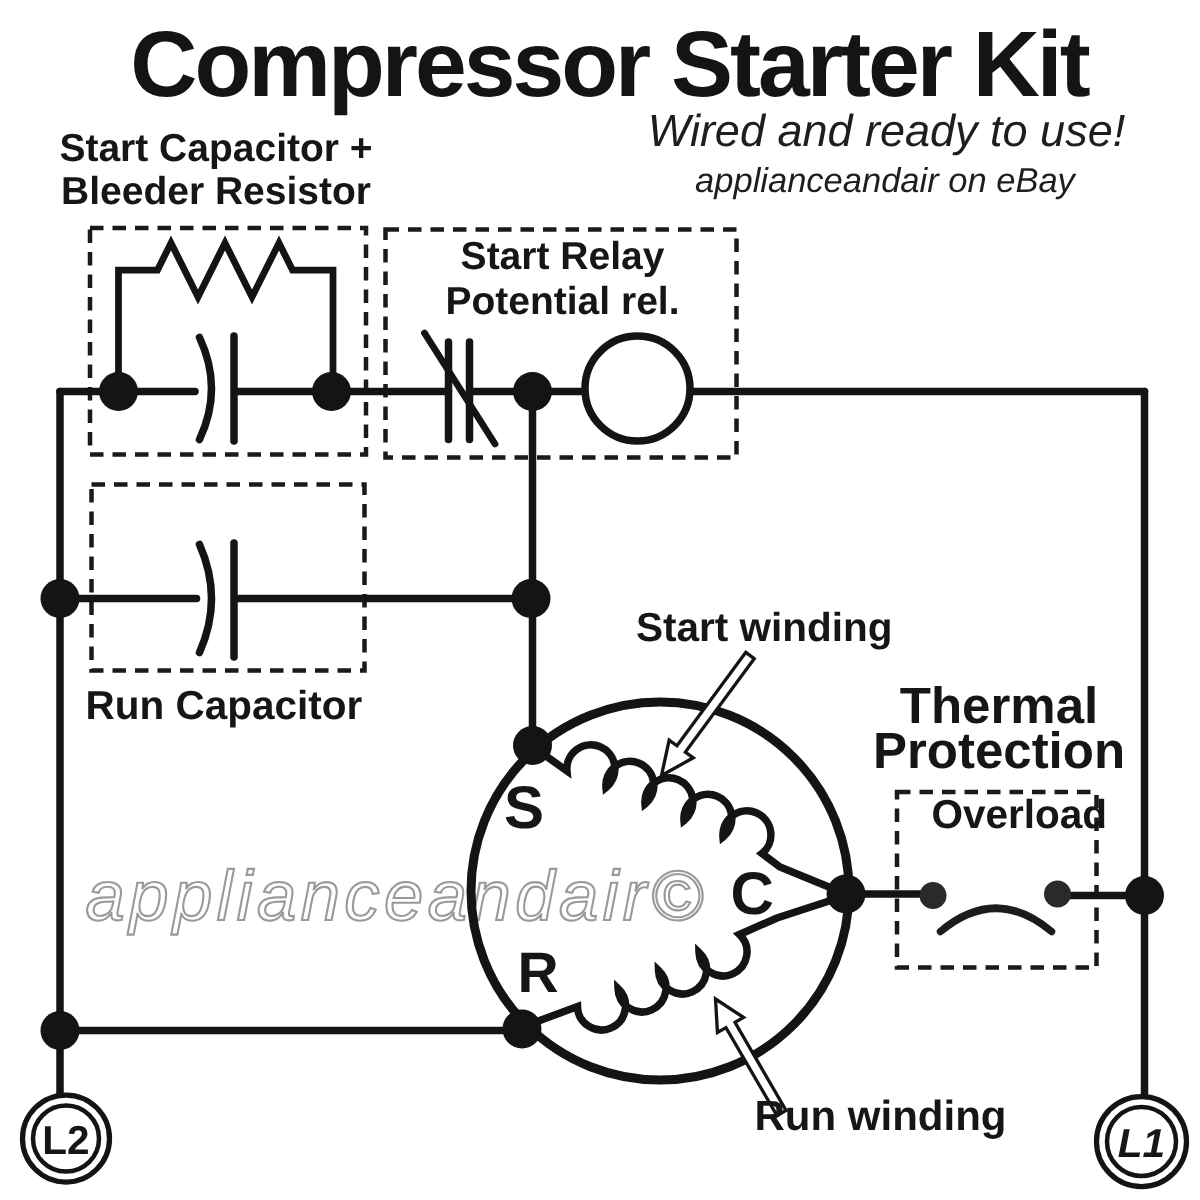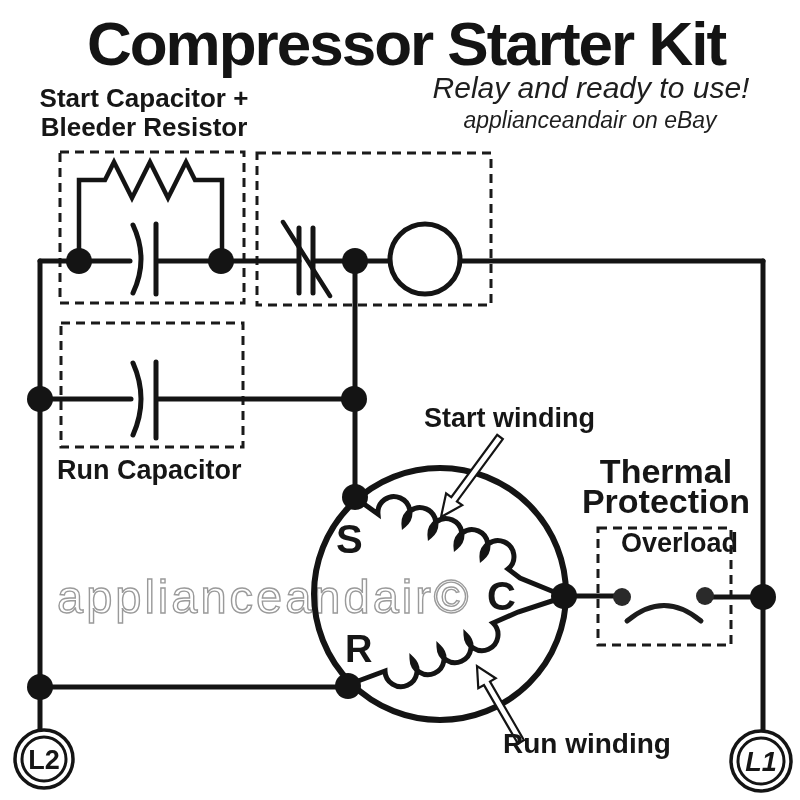--- a/index.html
+++ b/index.html
@@ -17,21 +17,21 @@
   .thermal-lbl{left:580px;top:456px;width:172px;text-align:center;font-size:34px;line-height:30px;}
   .overload-lbl{left:599px;top:528px;width:133px;text-align:center;font-size:27px;margin-left:14px;}
   .runwinding-lbl{left:462px;top:728px;font-size:28px;margin-left:41px;}
   .orneutral-lbl{left:83px;top:740px;font-size:28px;}
   .s-lbl{left:336px;top:517px;font-size:40px;}
   .c-lbl{left:487px;top:574px;font-size:40px;}
   .r-lbl{left:345px;top:628px;font-size:38px;}
   .term-lbl{width:56px;text-align:center;font-size:27px;}
   .l2-lbl{left:16px;top:745px;}
   .l1-lbl{left:733px;top:747px;font-style:italic;}
-  .watermark{left:57px;top:569px;font-size:47px;letter-spacing:3px;
+  .watermark{left:57px;top:569px;font-size:47px;font-style:italic;letter-spacing:3px;
              color:#ffffff;-webkit-text-fill-color:#ffffff;-webkit-text-stroke:1.4px #9a9a9a;
              white-space:nowrap;}
   svg.circuit{position:absolute;left:0;top:0;z-index:2;}
   .txt{z-index:3;}
   .wm{z-index:1;}
 </style>
 </head>
 <body>
 
 <div class="canvas">
@@ -111,28 +111,32 @@
 
     <g stroke="#141414" fill="#ffffff">
       <circle cx="44" cy="759" r="29" stroke-width="3.5"></circle>
       <circle cx="44" cy="759" r="22" stroke-width="3"></circle>
       <circle cx="761" cy="761" r="30" stroke-width="3.5"></circle>
       <circle cx="761" cy="761" r="23" stroke-width="3"></circle>
     </g>
   </svg>
 
   <div class="abs txt title">Compressor Starter Kit</div>
-  <div class="abs txt tagline">Relay and ready to use!</div>
+  <div class="abs txt tagline">Wired and ready to use!</div>
   <div class="abs txt seller">applianceandair on eBay</div>
 
   <div class="abs txt lbl startcap-lbl">
     <div>Start Capacitor +</div>
     <div>Bleeder Resistor</div>
   </div>
 
+  <div class="abs txt lbl relay-lbl">
+    <div>Start Relay</div>
+    <div>Potential rel.</div>
+  </div>
 
   <div class="abs txt lbl runcap-lbl">Run Capacitor</div>
   <div class="abs txt lbl startwinding-lbl">Start winding</div>
 
   <div class="abs txt lbl thermal-lbl">
     <div>Thermal</div>
     <div>Protection</div>
   </div>
 
   <div class="abs txt lbl overload-lbl">Overload</div>

